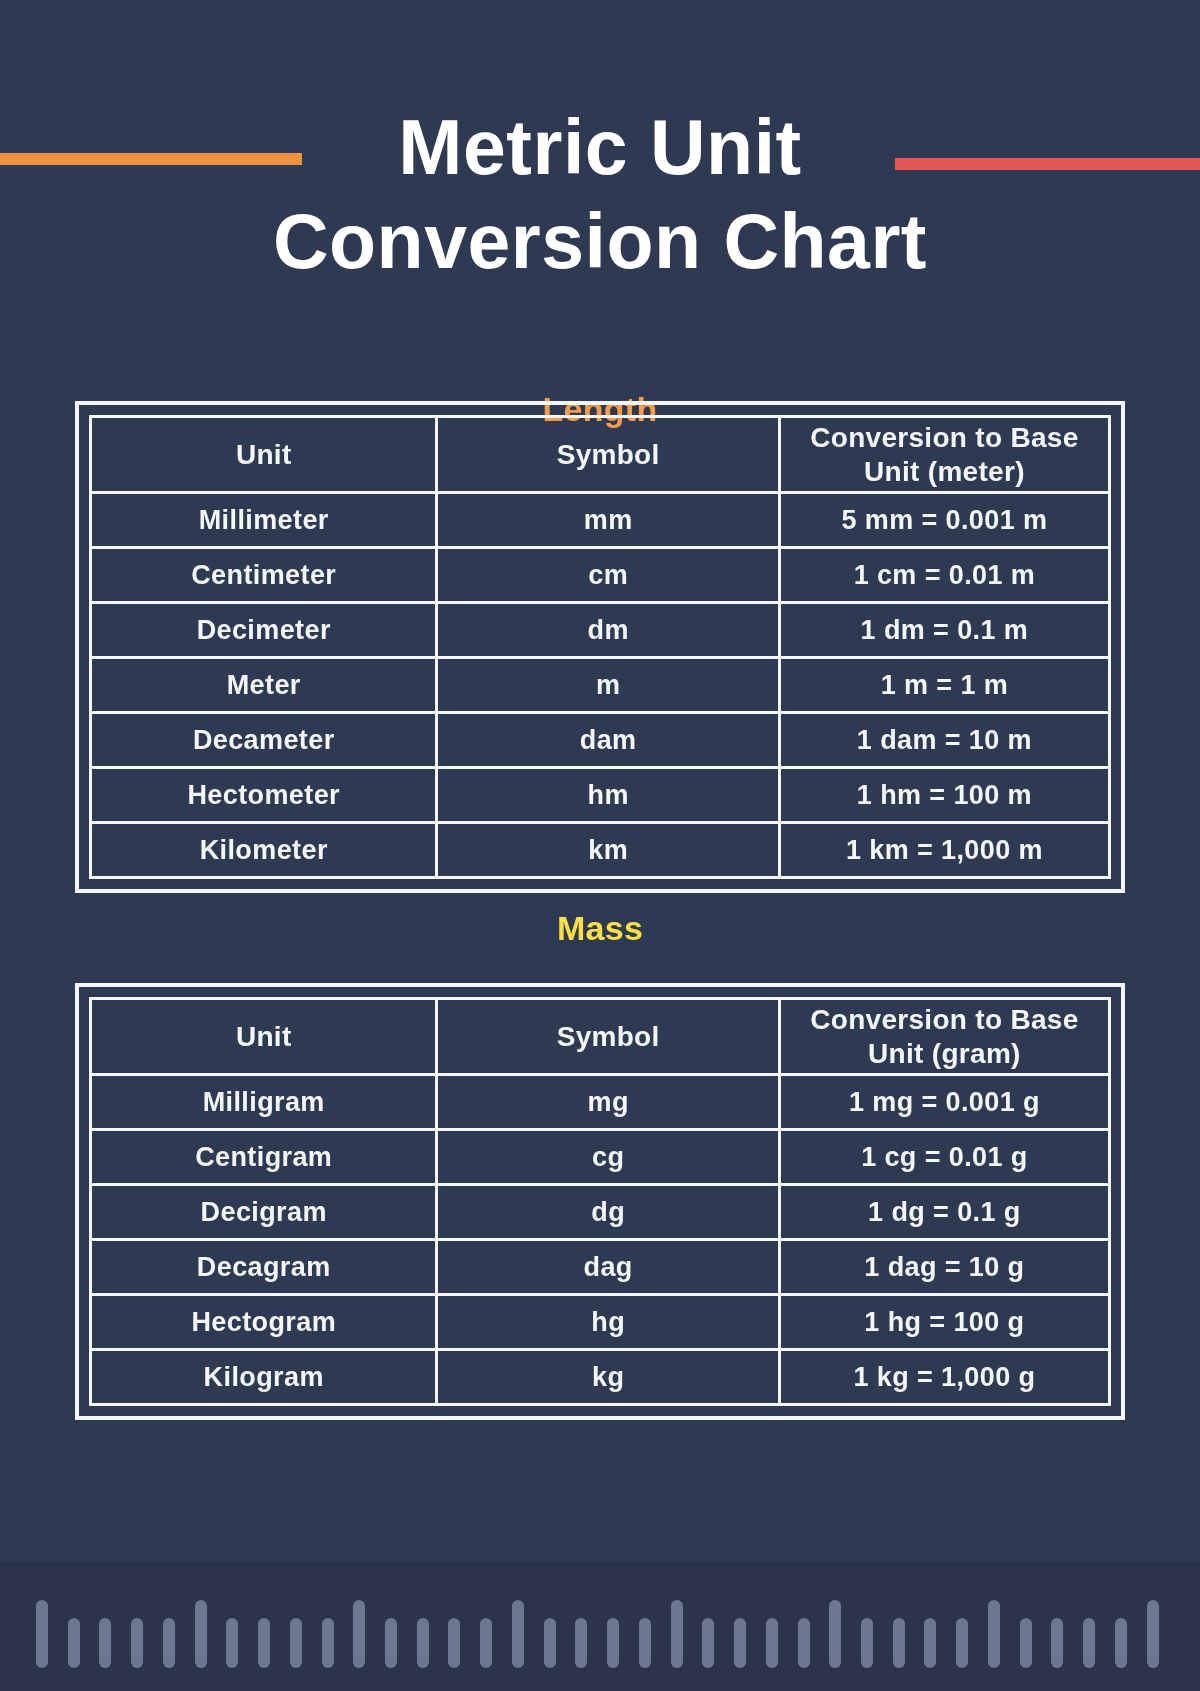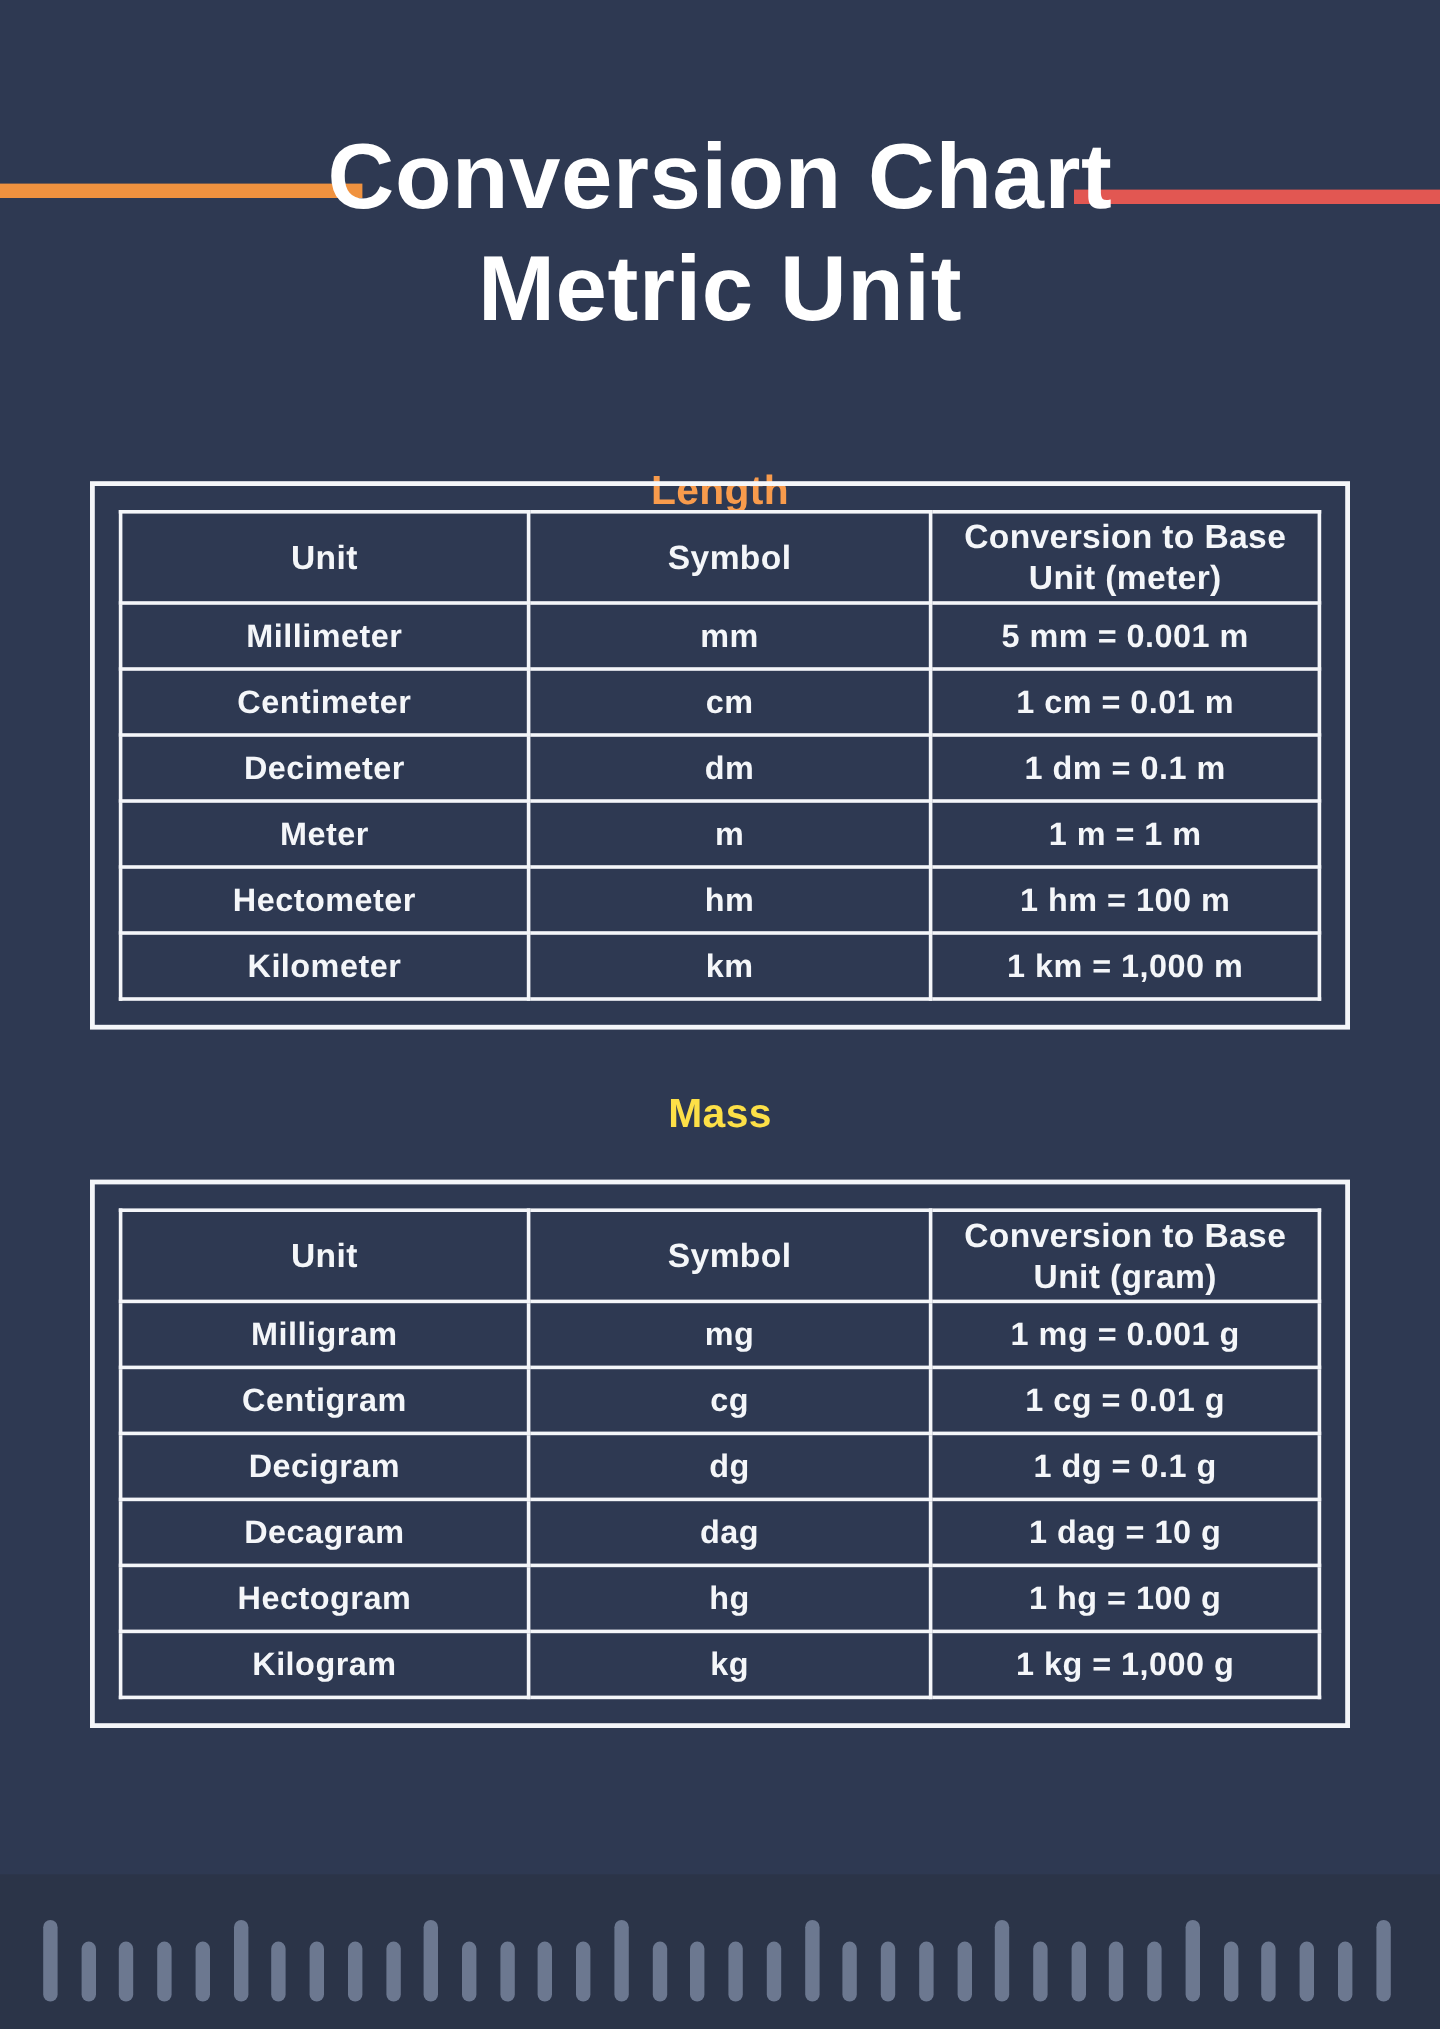--- a/index.html
+++ b/index.html
@@ -44,21 +44,21 @@
   .section-label.length { top: 349px; }
   .section-label.mass   { top: 908px; }
 
   
   .table-frame {
     position: absolute;
     left: 75px;
     width: 1050px;
     box-sizing: border-box;
     border: 4px solid #f4f6f9;
-    padding: 20px;
+    padding: 10px;
   }
   .table-frame.length-frame { top: 401px; }
   .table-frame.mass-frame   { top: 983px; }
 
   table.conv-table {
     width: 100%;
     border-collapse: collapse;
     table-layout: fixed;
   }
   .conv-table col.c1 { width: 34.0%; }
@@ -99,22 +99,22 @@
     border-radius: 6px;
   }
 </style>
 </head>
 <body style="background: rgb(46, 57, 82);">
 
 <div class="accent-line left" style="background: rgb(240, 146, 63);"></div>
 <div class="accent-line right" style="background: rgb(226, 87, 82);"></div>
 
 <h1 class="title">
+  <span class="title-line">Metric Unit</span>
   <span class="title-line">Conversion Chart</span>
-  <span class="title-line">Metric Unit</span>
 </h1>
 
 <div class="section-label length" style="color: rgb(248, 155, 76); margin-top: 40px;">Length</div>
 
 <div class="table-frame length-frame">
   <table class="conv-table">
     <colgroup>
         <col class="c1">
         <col class="c2">
         <col class="c3">
@@ -139,20 +139,25 @@
         </tr>
         <tr>
           <td>Decimeter</td>
           <td>dm</td>
           <td>1 dm = 0.1 m</td>
         </tr>
         <tr>
           <td>Meter</td>
           <td>m</td>
           <td>1 m = 1 m</td>
+        </tr>
+        <tr>
+          <td>Decameter</td>
+          <td>dam</td>
+          <td>1 dam = 10 m</td>
         </tr>
         <tr>
           <td>Hectometer</td>
           <td>hm</td>
           <td>1 hm = 100 m</td>
         </tr>
         <tr>
           <td>Kilometer</td>
           <td>km</td>
           <td>1 km = 1,000 m</td>

